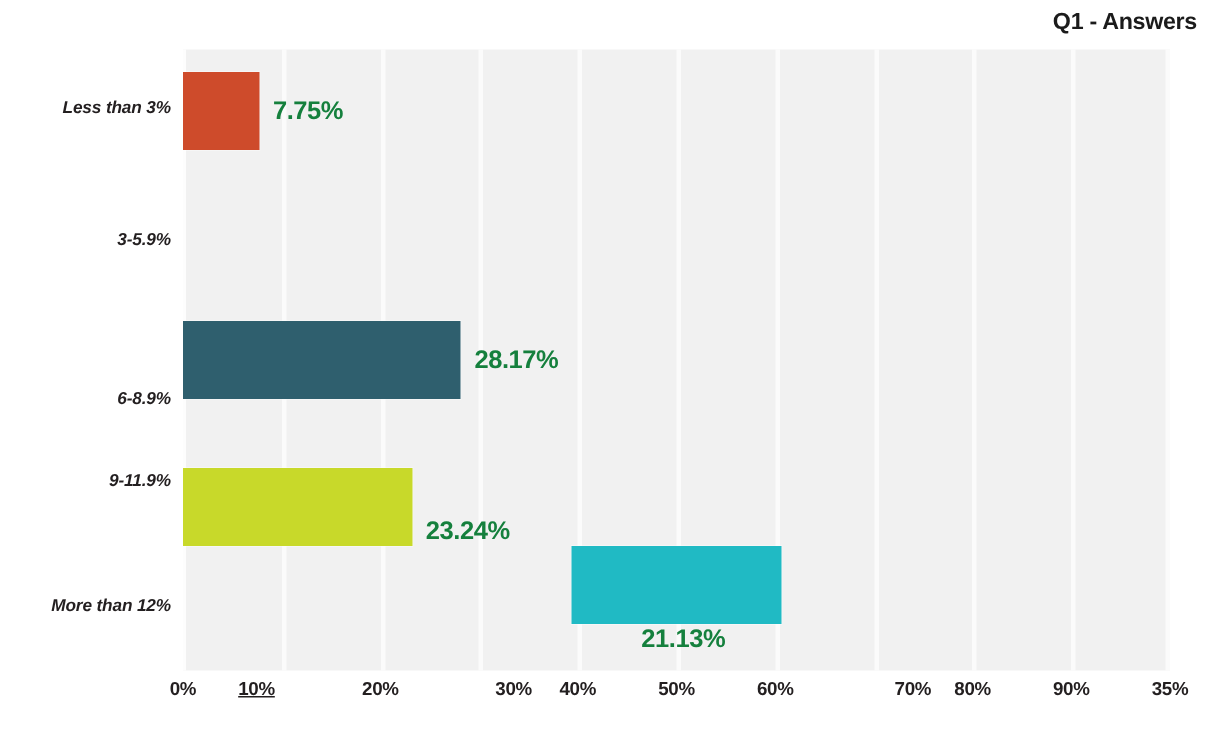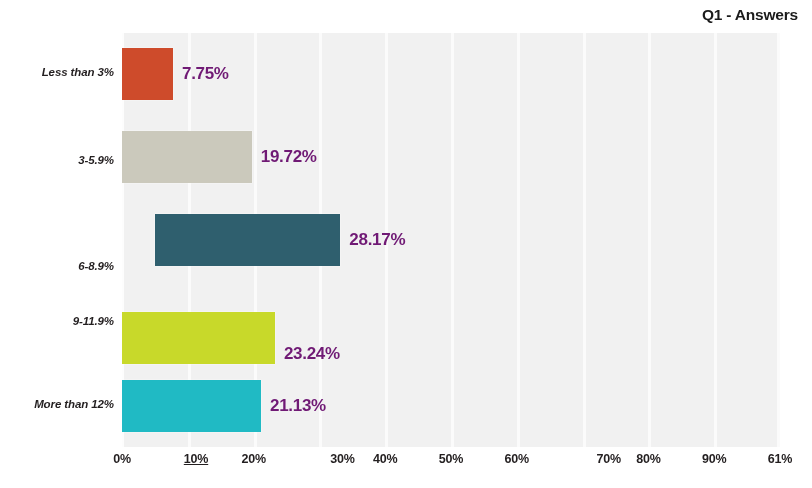--- a/index.html
+++ b/index.html
@@ -73,21 +73,21 @@
     display: flex;
     align-items: center;
   }
   .bar-rect {
     height: 52px;
     box-shadow: 0 0 0 0.5px rgba(255,255,255,0.5);
   }
   .bar-value {
     font-size: 17px;
     font-weight: bold;
-    color: #701a75;
+    color: #15803d;
     margin-left: 9px;
     letter-spacing: -0.3px;
     white-space: nowrap;
   }
 
   
   #category-labels {
     position: absolute;
     left: 0;
     top: 33px;
@@ -153,46 +153,42 @@
         <div class="gridline" style="left: 460.6px;"></div>
         <div class="gridline" style="left: 526.4px;"></div>
         <div class="gridline" style="left: 592.2px;"></div>
         <div class="gridline" style="left: 655px;"></div>
       </div>
     <div id="bars-layer">
         <div class="bar-band" style="top: 0px; height: 82.8px;">
           <div class="bar-rect" style="width: 50.995px; background: rgb(206, 75, 43);"></div>
           <div class="bar-value">7.75%</div>
         </div>
-        <div class="bar-band" style="top: 82.8px; height: 82.8px;">
-          <div class="bar-rect" style="width: 129.758px; background: rgb(203, 201, 188);"></div>
-          <div class="bar-value">19.72%</div>
-        </div>
-        <div class="bar-band" style="top: 165.6px; height: 82.8px; margin-left: 33px;">
+        <div class="bar-band" style="top: 165.6px; height: 82.8px;">
           <div class="bar-rect" style="width: 185.359px; background: rgb(47, 95, 110);"></div>
           <div class="bar-value">28.17%</div>
         </div>
         <div class="bar-band" style="top: 248.4px; height: 82.8px; align-items: flex-end;">
           <div class="bar-rect" style="width: 152.919px; background: rgb(200, 217, 42);"></div>
           <div class="bar-value">23.24%</div>
         </div>
-        <div class="bar-band" style="top: 331.2px; height: 82.8px;">
+        <div class="bar-band" style="top: 331.2px; height: 82.8px; flex-direction: column;">
           <div class="bar-rect" style="width: 139.035px; background: rgb(32, 186, 196);"></div>
           <div class="bar-value">21.13%</div>
         </div>
       </div>
   </div>
 
   <div id="x-axis-labels">
       <div class="tick-label" style="left: 0px;">0%</div>
-      <div class="tick-label" style="left: 74px; text-decoration: underline;">10%</div>
+      <div class="tick-label" style="left: 49px; text-decoration: underline;">10%</div>
       <div class="tick-label" style="left: 131.6px;">20%</div>
       <div class="tick-label" style="left: 197.4px; margin-left: 23px;">30%</div>
       <div class="tick-label" style="left: 263.2px;">40%</div>
       <div class="tick-label" style="left: 329px;">50%</div>
       <div class="tick-label" style="left: 394.8px;">60%</div>
       <div class="tick-label" style="left: 460.6px; margin-left: 26px;">70%</div>
       <div class="tick-label" style="left: 526.4px;">80%</div>
       <div class="tick-label" style="left: 592.2px;">90%</div>
-      <div class="tick-label" style="left: 658px;">61%</div>
+      <div class="tick-label" style="left: 658px;">35%</div>
     </div>
 
 </div>
 
 </body></html>

